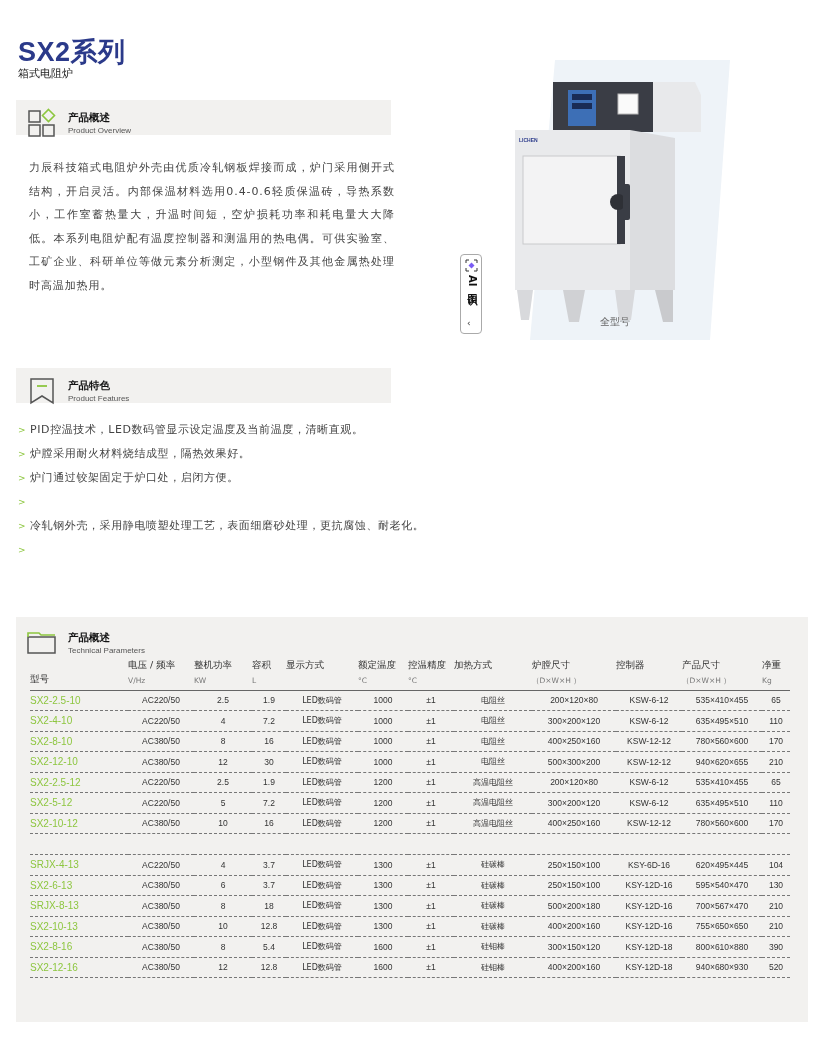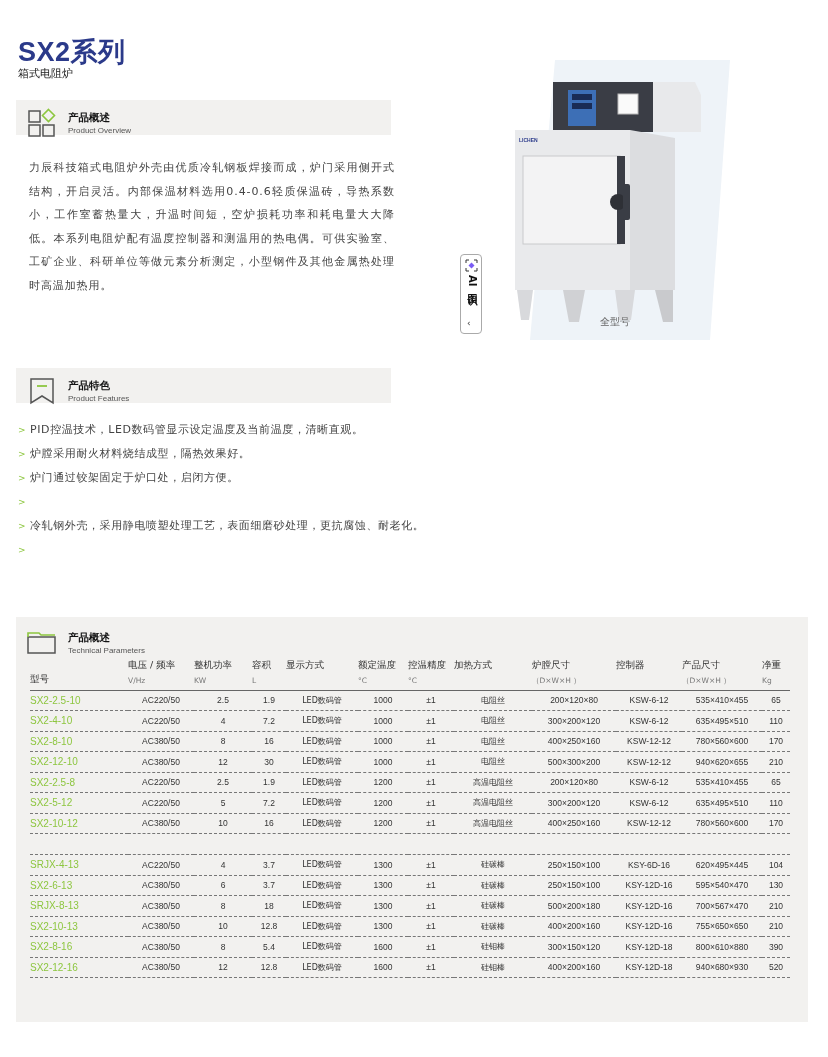--- a/index.html
+++ b/index.html
@@ -217,21 +217,21 @@
           <td class="cn">LED数码管</td>
           <td>1000</td>
           <td>±1</td>
           <td class="cn">电阻丝</td>
           <td>500×300×200</td>
           <td>KSW-12-12</td>
           <td>940×620×655</td>
           <td>210</td>
         </tr>
         <tr>
-          <td class="model">SX2-2.5-8</td>
+          <td class="model">SX2-2.5-12</td>
           <td>AC220/50</td>
           <td>2.5</td>
           <td>1.9</td>
           <td class="cn">LED数码管</td>
           <td>1200</td>
           <td>±1</td>
           <td class="cn">高温电阻丝</td>
           <td>200×120×80</td>
           <td>KSW-6-12</td>
           <td>535×410×455</td>

